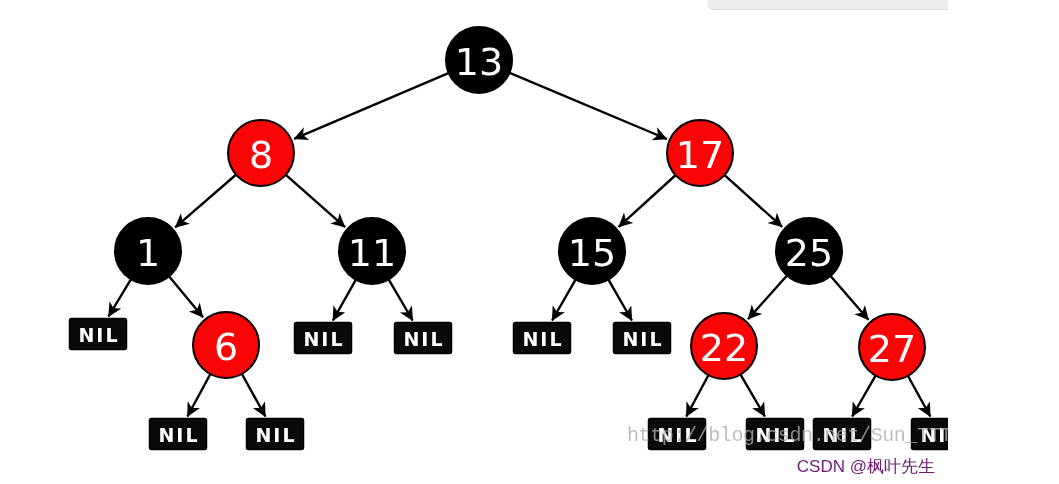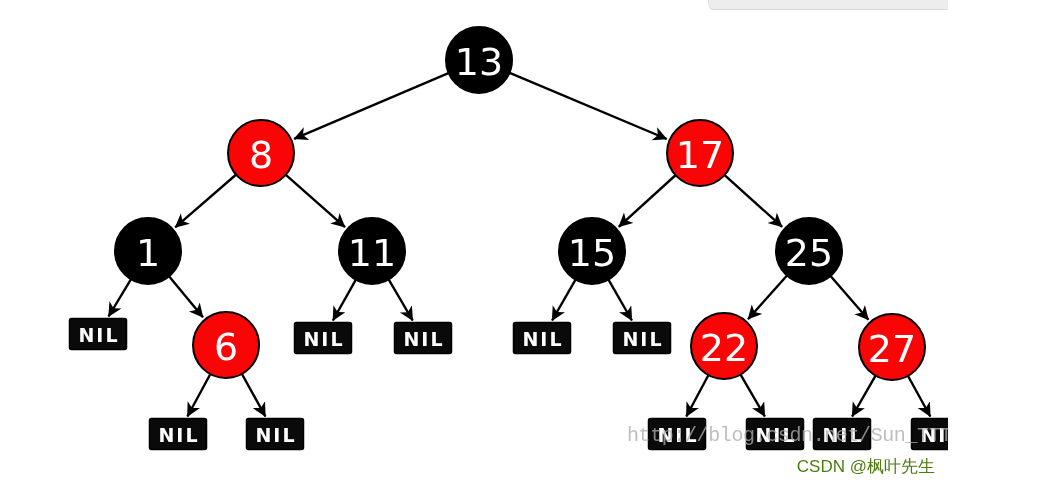--- a/index.html
+++ b/index.html
@@ -23,21 +23,21 @@
     white-space: nowrap;
     pointer-events: none;
     z-index: 6;
   }
   .watermark-credit {
     position: absolute;
     right: 13px;
     top: 455px;
     font-family: "Liberation Sans", "DejaVu Sans", sans-serif;
     font-size: 17px;
-    color: #4d7c0f;
+    color: #701a75;
     white-space: nowrap;
     pointer-events: none;
     z-index: 6;
   }
   .scrollbar-thumb {
     position: absolute;
     top: 0;
     right: 0;
     width: 239px;
     height: 9px;

